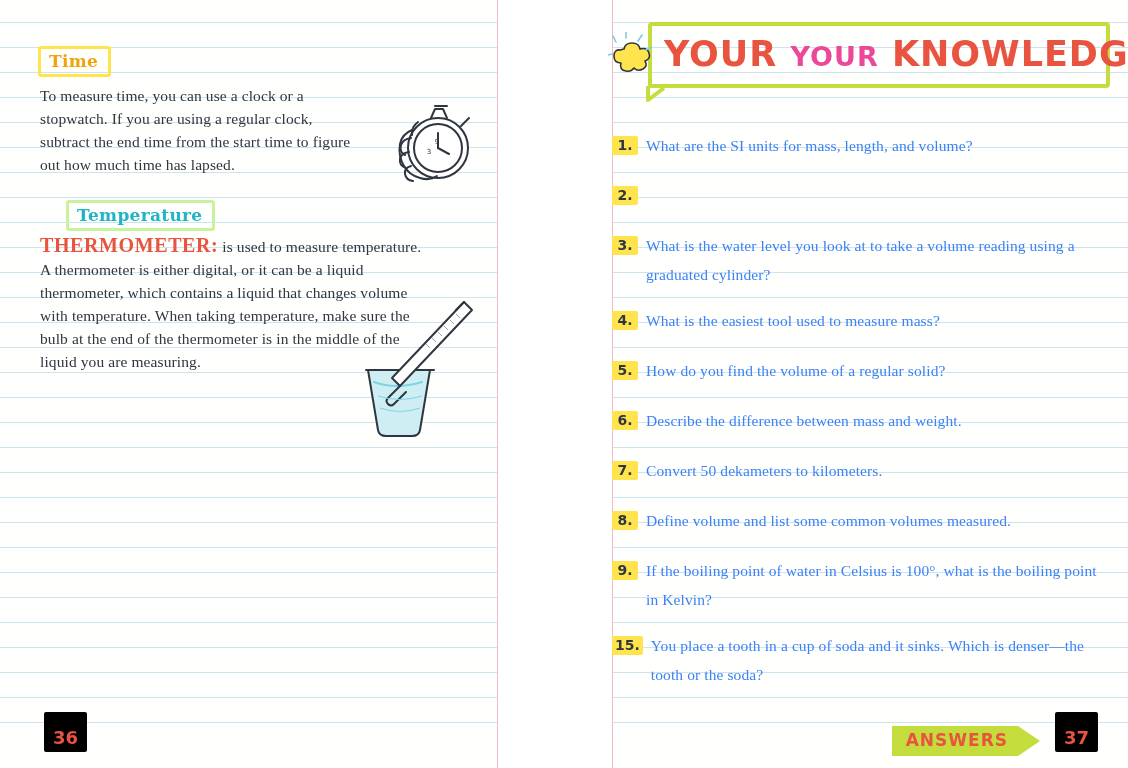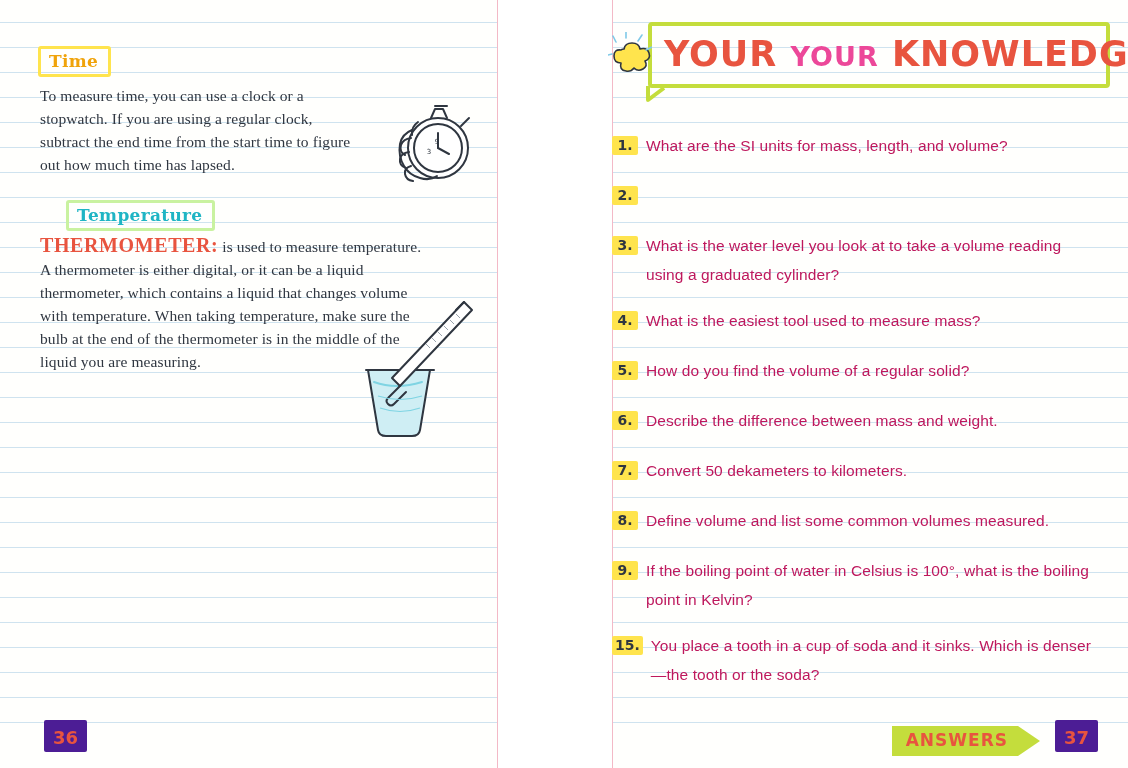--- a/index.html
+++ b/index.html
@@ -159,39 +159,39 @@
     background: #ffe44d;
     color: #2f3640;
     font-family: "DejaVu Sans", sans-serif;
     font-weight: bold;
     font-size: 14px;
     line-height: 19px;
     padding: 0 3px;
     border-radius: 2px;
   }
   .q-text {
-    font-family: Liberation Sans, sans-serif;
-    color: #be185d;
+    font-family: Liberation Serif, serif;
+    color: #3b82f6;
     font-size: 15.5px;
     line-height: 29px;
     letter-spacing: .1px;
     margin-top: -5px;
     max-width: 455px;
   }
 
   
   .folio {
     position: absolute;
     bottom: 16px;
     font-family: "DejaVu Sans", sans-serif;
     font-weight: bold;
     font-size: 18px;
     color: #ffffff;
-    padding: 7px 9px 4px;
-    background: #4c1d95;
+    padding: 15px 9px 4px;
+    background: #000000;
     color: #e8543f;
     border-radius: 2px;
     text-align: center;
   }
   #folio-left  { left: 44px; }
   #folio-right { right: 30px; }
 
   #answers-tab {
     position: absolute;
     right: 88px;

